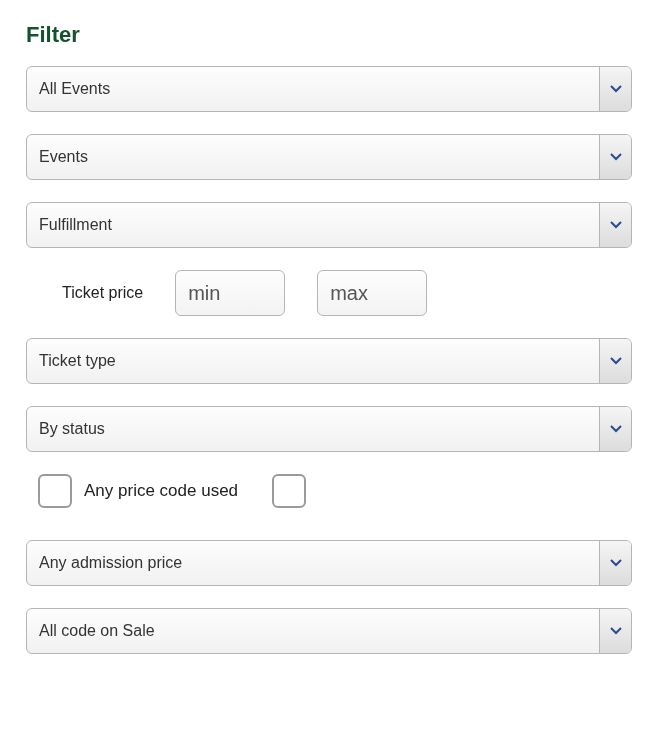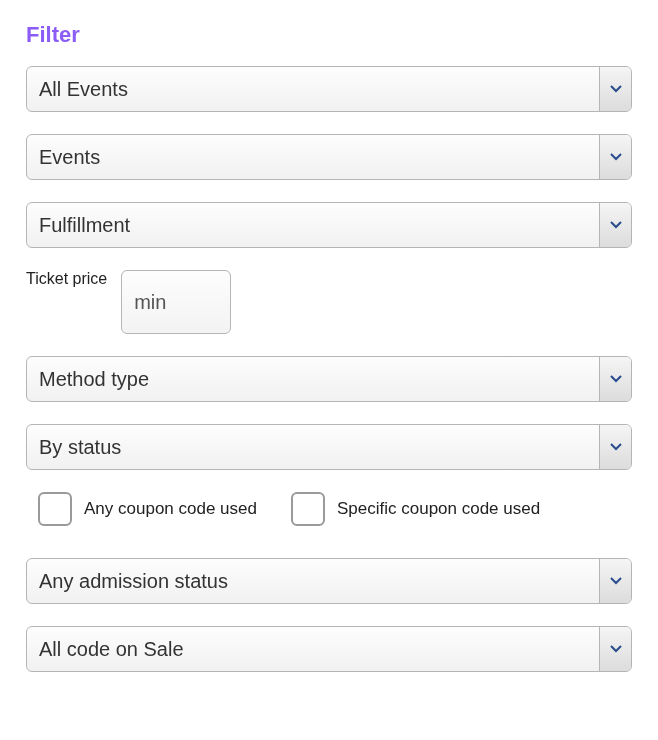--- a/index.html
+++ b/index.html
@@ -6,68 +6,70 @@
   body {
     margin: 0;
     padding: 22px 26px;
     font-family: Verdana, Geneva, Tahoma, sans-serif;
     background: #fff;
     color: #333;
     width: 658px;
   }
   h3.filter-title {
     margin: 0 0 18px 0;
-    color: #8b5cf6;
+    color: #14532d;
     font-size: 22px;
     font-weight: bold;
   }
   .row { margin-bottom: 22px; }
   .dropdown {
     position: relative;
     display: flex;
     align-items: stretch;
     height: 46px;
     border: 1px solid #b5b5b5;
     border-radius: 6px;
     background: linear-gradient(#fdfdfd, #f1f1f1);
     cursor: pointer;
     overflow: hidden;
   }
   .dropdown .dd-label {
     flex: 1 1 auto;
     display: flex;
     align-items: center;
     padding: 0 12px;
-    font-size: 20px;
+    font-size: 16px;
     color: #333;
   }
   .dropdown .dd-btn {
     width: 32px;
     display: flex;
     align-items: center;
     justify-content: center;
     border-left: 1px solid #b5b5b5;
     background: linear-gradient(#f5f5f5, #dcdcdc);
   }
   .dropdown .dd-btn svg {
     width: 12px;
     height: 8px;
   }
   .price-row {
     display: flex;
-    gap: 14px;
+    align-items: center;
+    gap: 32px;
     margin-bottom: 22px;
+    margin-left: 36px;
   }
   .price-row .pl {
     font-size: 16px;
     color: #222;
   }
   .num-input {
     width: 110px;
-    height: 64px;
+    height: 46px;
     border: 1px solid #b5b5b5;
     border-radius: 6px;
     background: linear-gradient(#fdfdfd, #f3f3f3);
     font-size: 20px;
     padding: 0 12px;
     color: #555;
     font-family: inherit;
   }
   .num-input::placeholder { color: #555; }
   .check-row {
@@ -130,25 +132,26 @@
       <svg viewBox="0 0 12 8">
           <path d="M1 1 L6 6 L11 1" fill="none" stroke="#2a4b8d" stroke-width="2"></path>
         </svg>
     </span>
   </div>
 </div>
 
 <div class="price-row">
   <span class="pl">Ticket price</span>
   <input class="num-input" type="text" placeholder="min" style="">
+  <input class="num-input" type="text" placeholder="max" style="">
 </div>
 
 <div class="row">
   <div class="dropdown">
-    <span class="dd-label">Method type</span>
+    <span class="dd-label">Ticket type</span>
     <span class="dd-btn">
       <svg viewBox="0 0 12 8">
           <path d="M1 1 L6 6 L11 1" fill="none" stroke="#2a4b8d" stroke-width="2"></path>
         </svg>
     </span>
   </div>
 </div>
 
 <div class="row">
   <div class="dropdown">
@@ -157,31 +160,30 @@
       <svg viewBox="0 0 12 8">
           <path d="M1 1 L6 6 L11 1" fill="none" stroke="#2a4b8d" stroke-width="2"></path>
         </svg>
     </span>
   </div>
 </div>
 
 <div class="check-row">
   <div class="check-item">
     <div class="chk"></div>
-    <span class="chk-label">Any coupon code used</span>
+    <span class="chk-label">Any price code used</span>
   </div>
   <div class="check-item">
     <div class="chk"></div>
-    <span class="chk-label">Specific coupon code used</span>
   </div>
 </div>
 
 <div class="row">
   <div class="dropdown">
-    <span class="dd-label">Any admission status</span>
+    <span class="dd-label">Any admission price</span>
     <span class="dd-btn">
       <svg viewBox="0 0 12 8">
           <path d="M1 1 L6 6 L11 1" fill="none" stroke="#2a4b8d" stroke-width="2"></path>
         </svg>
     </span>
   </div>
 </div>
 
 <div class="row">
   <div class="dropdown">

